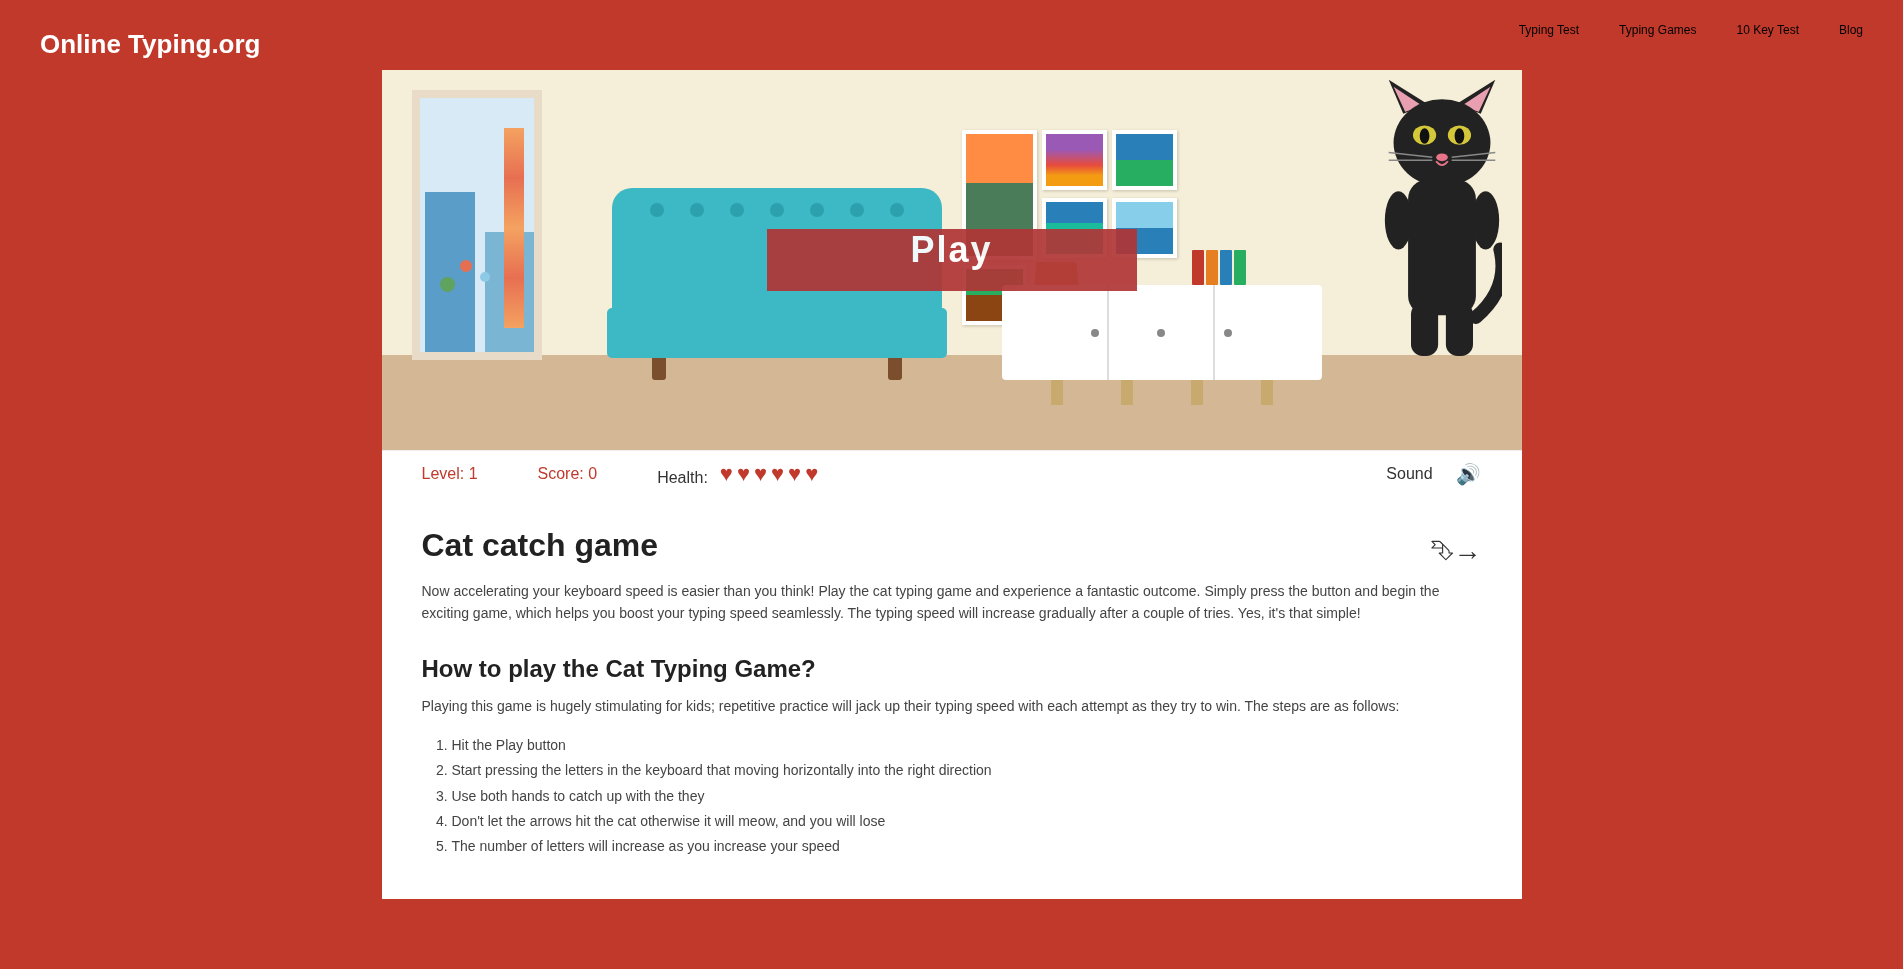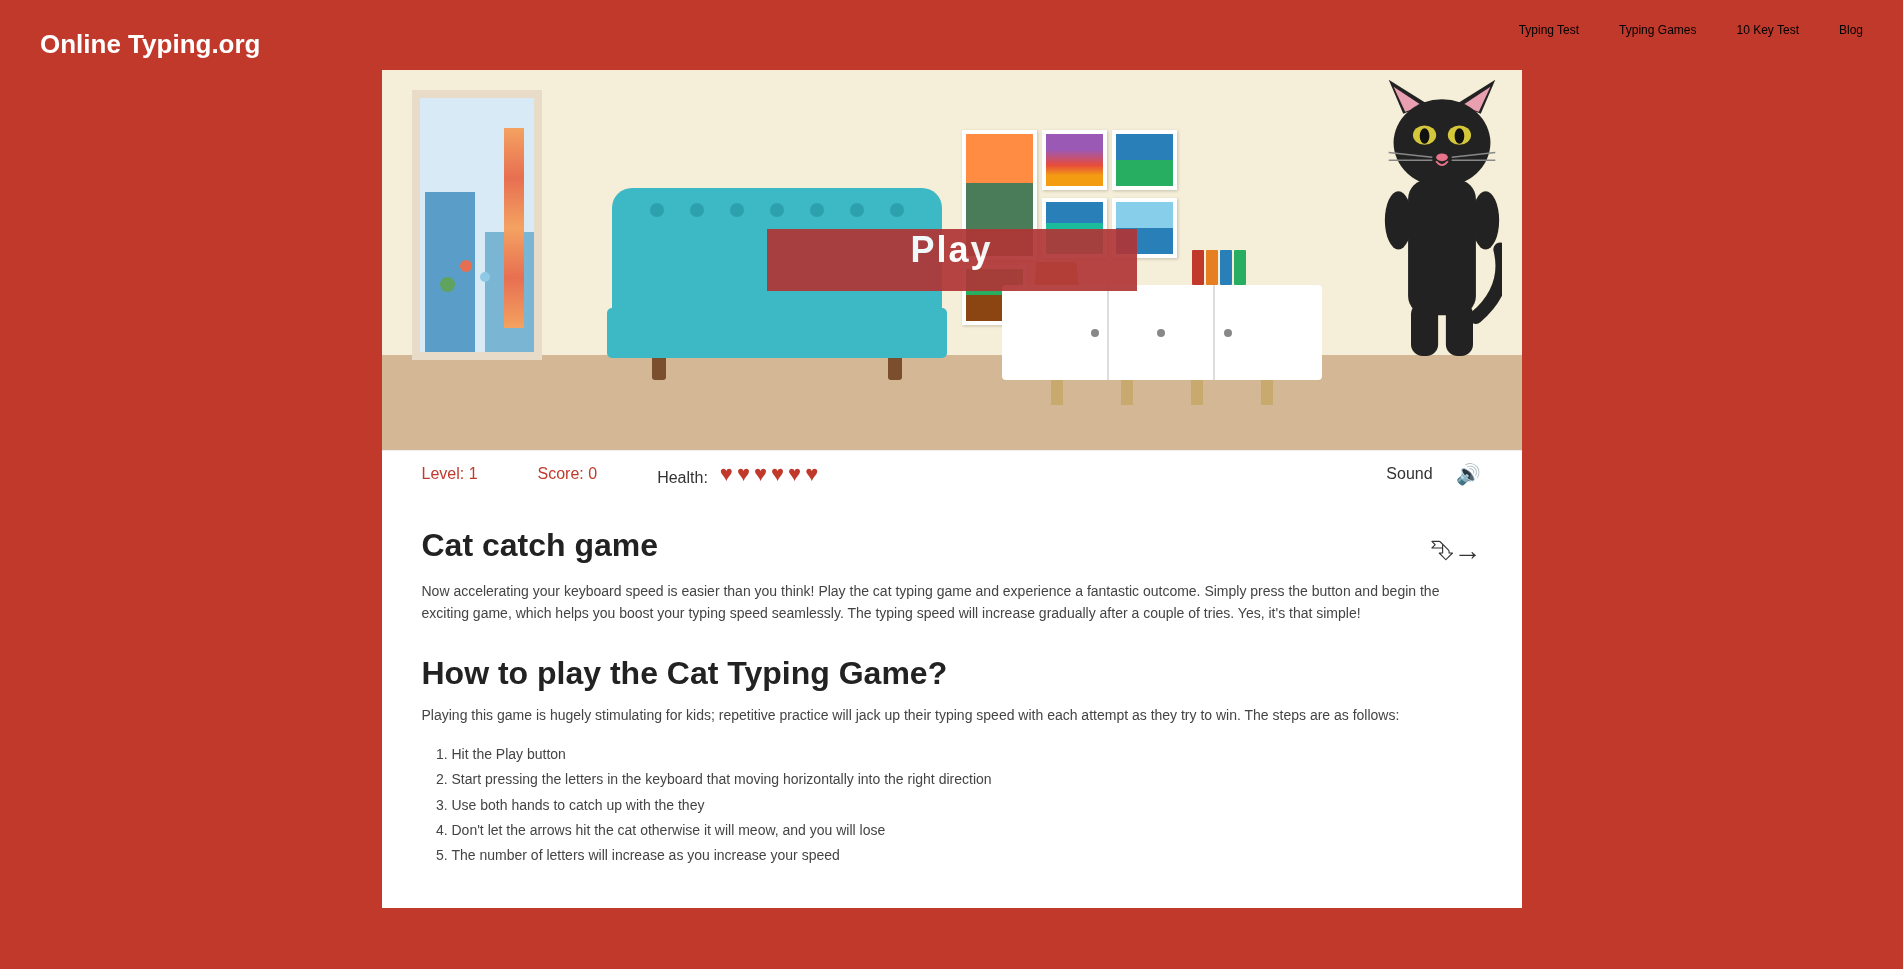--- a/index.html
+++ b/index.html
@@ -358,21 +358,21 @@
     }
 
     .game-description {
       font-size: 14px;
       color: #444;
       line-height: 1.6;
       margin-bottom: 30px;
     }
 
     .how-to-title {
-      font-size: 32px;
+      font-size: 24px;
       font-weight: bold;
       color: #222;
       margin-bottom: 12px;
       margin-top: 26px;
     }
 
     .how-to-intro {
       font-size: 14px;
       color: #444;
       line-height: 1.6;

